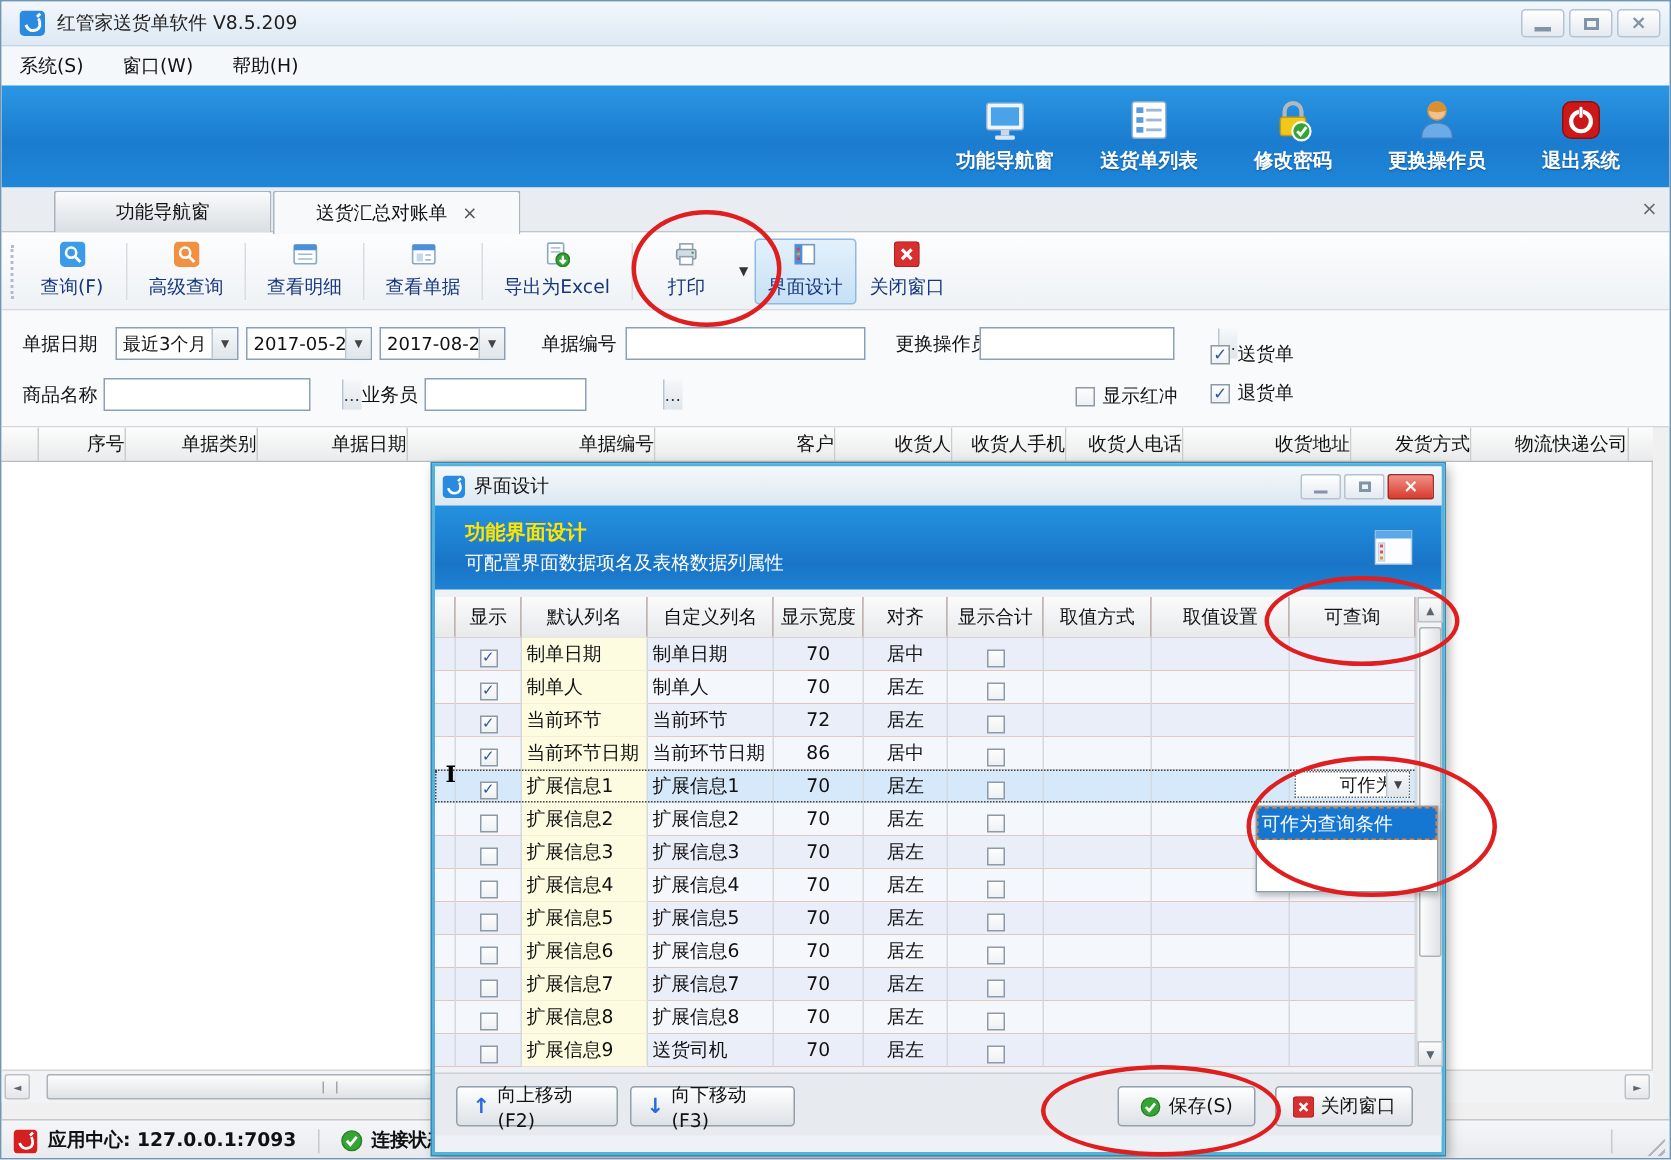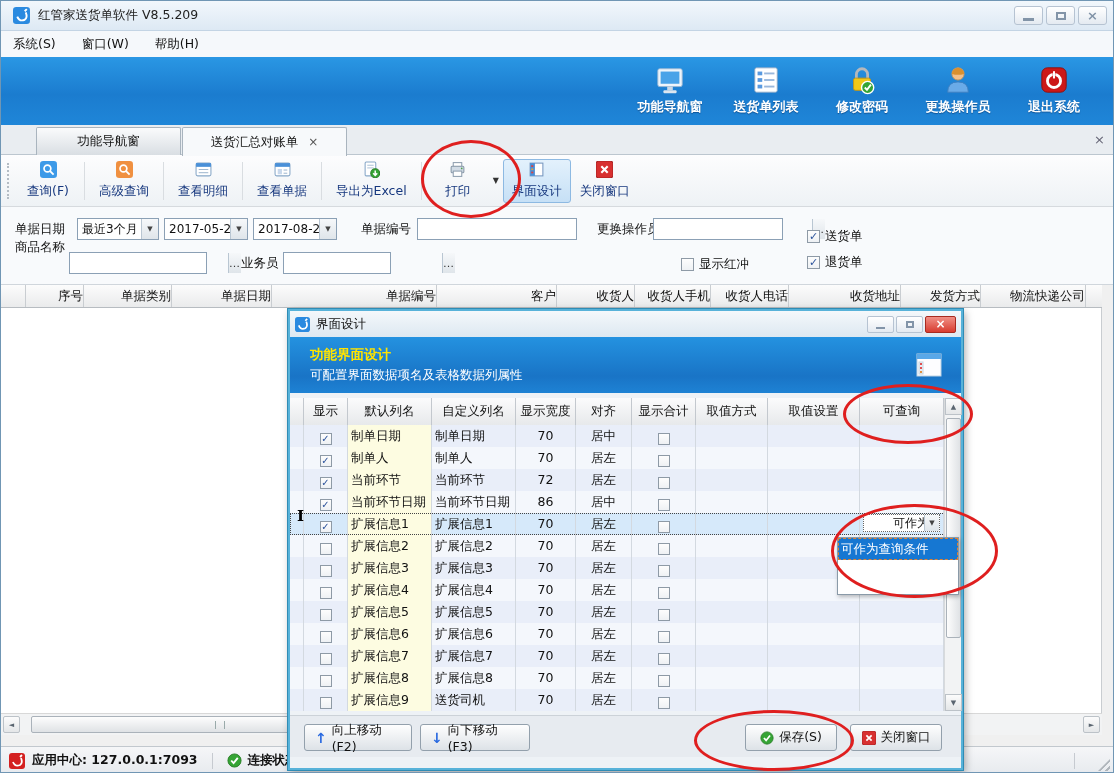--- a/index.html
+++ b/index.html
@@ -359,32 +359,32 @@
     <span class="flabel" style="left:360px;top:11px;">单据编号</span>
     <div class="tinput" style="left:416px;top:11px;width:160px;">
         <input value="" style="">
       </div>
     <span class="flabel" style="left:596px;top:11px;">更换操作员</span>
     <div class="tinput" style="left:652px;top:11px;width:130px;">
       <input value="" style="">
       <span class="dots">…</span>
     </div>
 
-    <span class="flabel" style="left:14px;top:30px;font-family:Liberation Mono, monospace;">商品名称</span>
+    <span class="flabel" style="left:14px;top:45px;">商品名称</span>
     <div class="tinput" style="left:68px;top:45px;width:138px;">
       <input value="" style="">
       <span class="dots">…</span>
     </div>
     <span class="flabel" style="left:240px;top:45px;">业务员</span>
     <div class="tinput" style="left:282px;top:45px;width:108px;">
       <input value="" style="">
       <span class="dots">…</span>
     </div>
 
-    <div class="cbrow" style="left:680px;top:49px;">
+    <div class="cbrow" style="left:716px;top:49px;">
       <span class="cb"></span>
       <span>显示红冲</span>
     </div>
     <div class="groupbox"></div>
     <div class="cbrow" style="left:806px;top:223px;position:absolute;"></div>
     <div class="cbrow" style="left:806px;top:21px;">
       <span class="cb"><span>✓</span></span>
       <span>送货单</span>
     </div>
     <div class="cbrow" style="left:806px;top:47px;">

